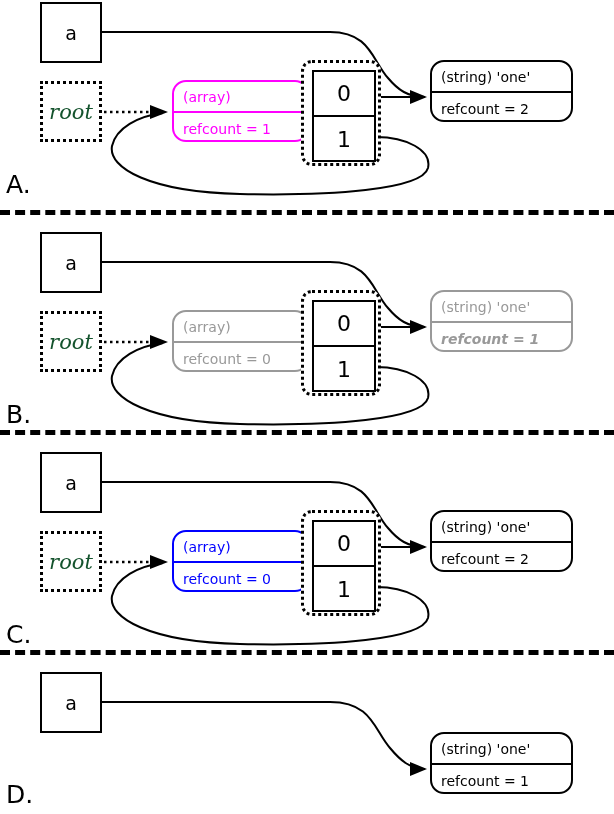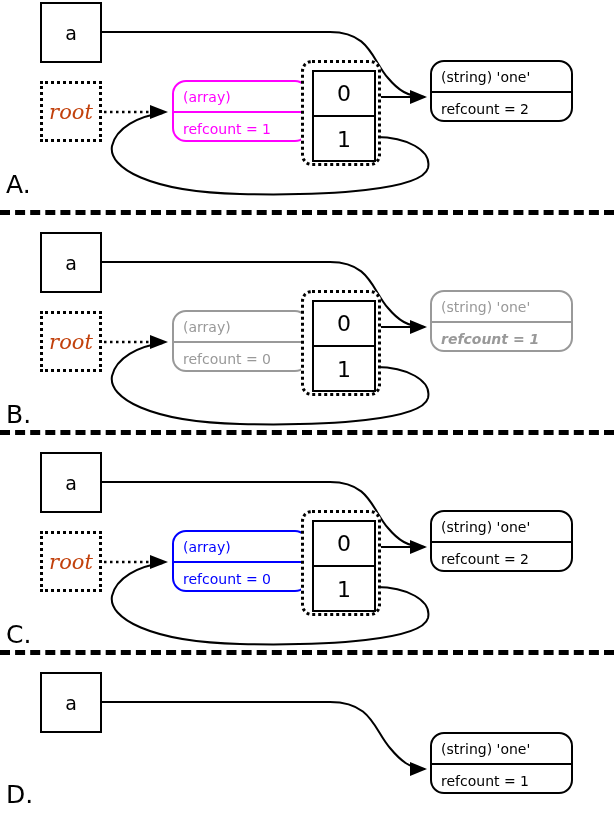--- a/index.html
+++ b/index.html
@@ -22,21 +22,21 @@
                 line-height:1;letter-spacing:0px;}
 
   
   .var-box{position:absolute;width:62px;height:61px;border:2px solid #000;
            background:#fff;display:flex;align-items:center;justify-content:center;
            font-size:19px;color:#000;box-sizing:border-box;}
 
   
   .root-box{position:absolute;width:62px;height:61px;border:3px dotted #000;
             background:#fff;display:flex;align-items:center;justify-content:center;
-            font-size:21px;font-style:italic;color:#c2410c;box-sizing:border-box;
+            font-size:21px;font-style:italic;color:#14532d;box-sizing:border-box;
             font-family:"DejaVu Serif","Liberation Serif",serif;}
 
   
   .zval{position:absolute;box-sizing:border-box;border:2px solid #000;
         border-radius:14px;background:#fff;overflow:hidden;}
   .zval .row{display:flex;align-items:center;box-sizing:border-box;padding:0 9px;
              font-size:14px;color:#000;white-space:nowrap;}
   .zval .row.top{border-bottom:2px solid #000;}
 
   

